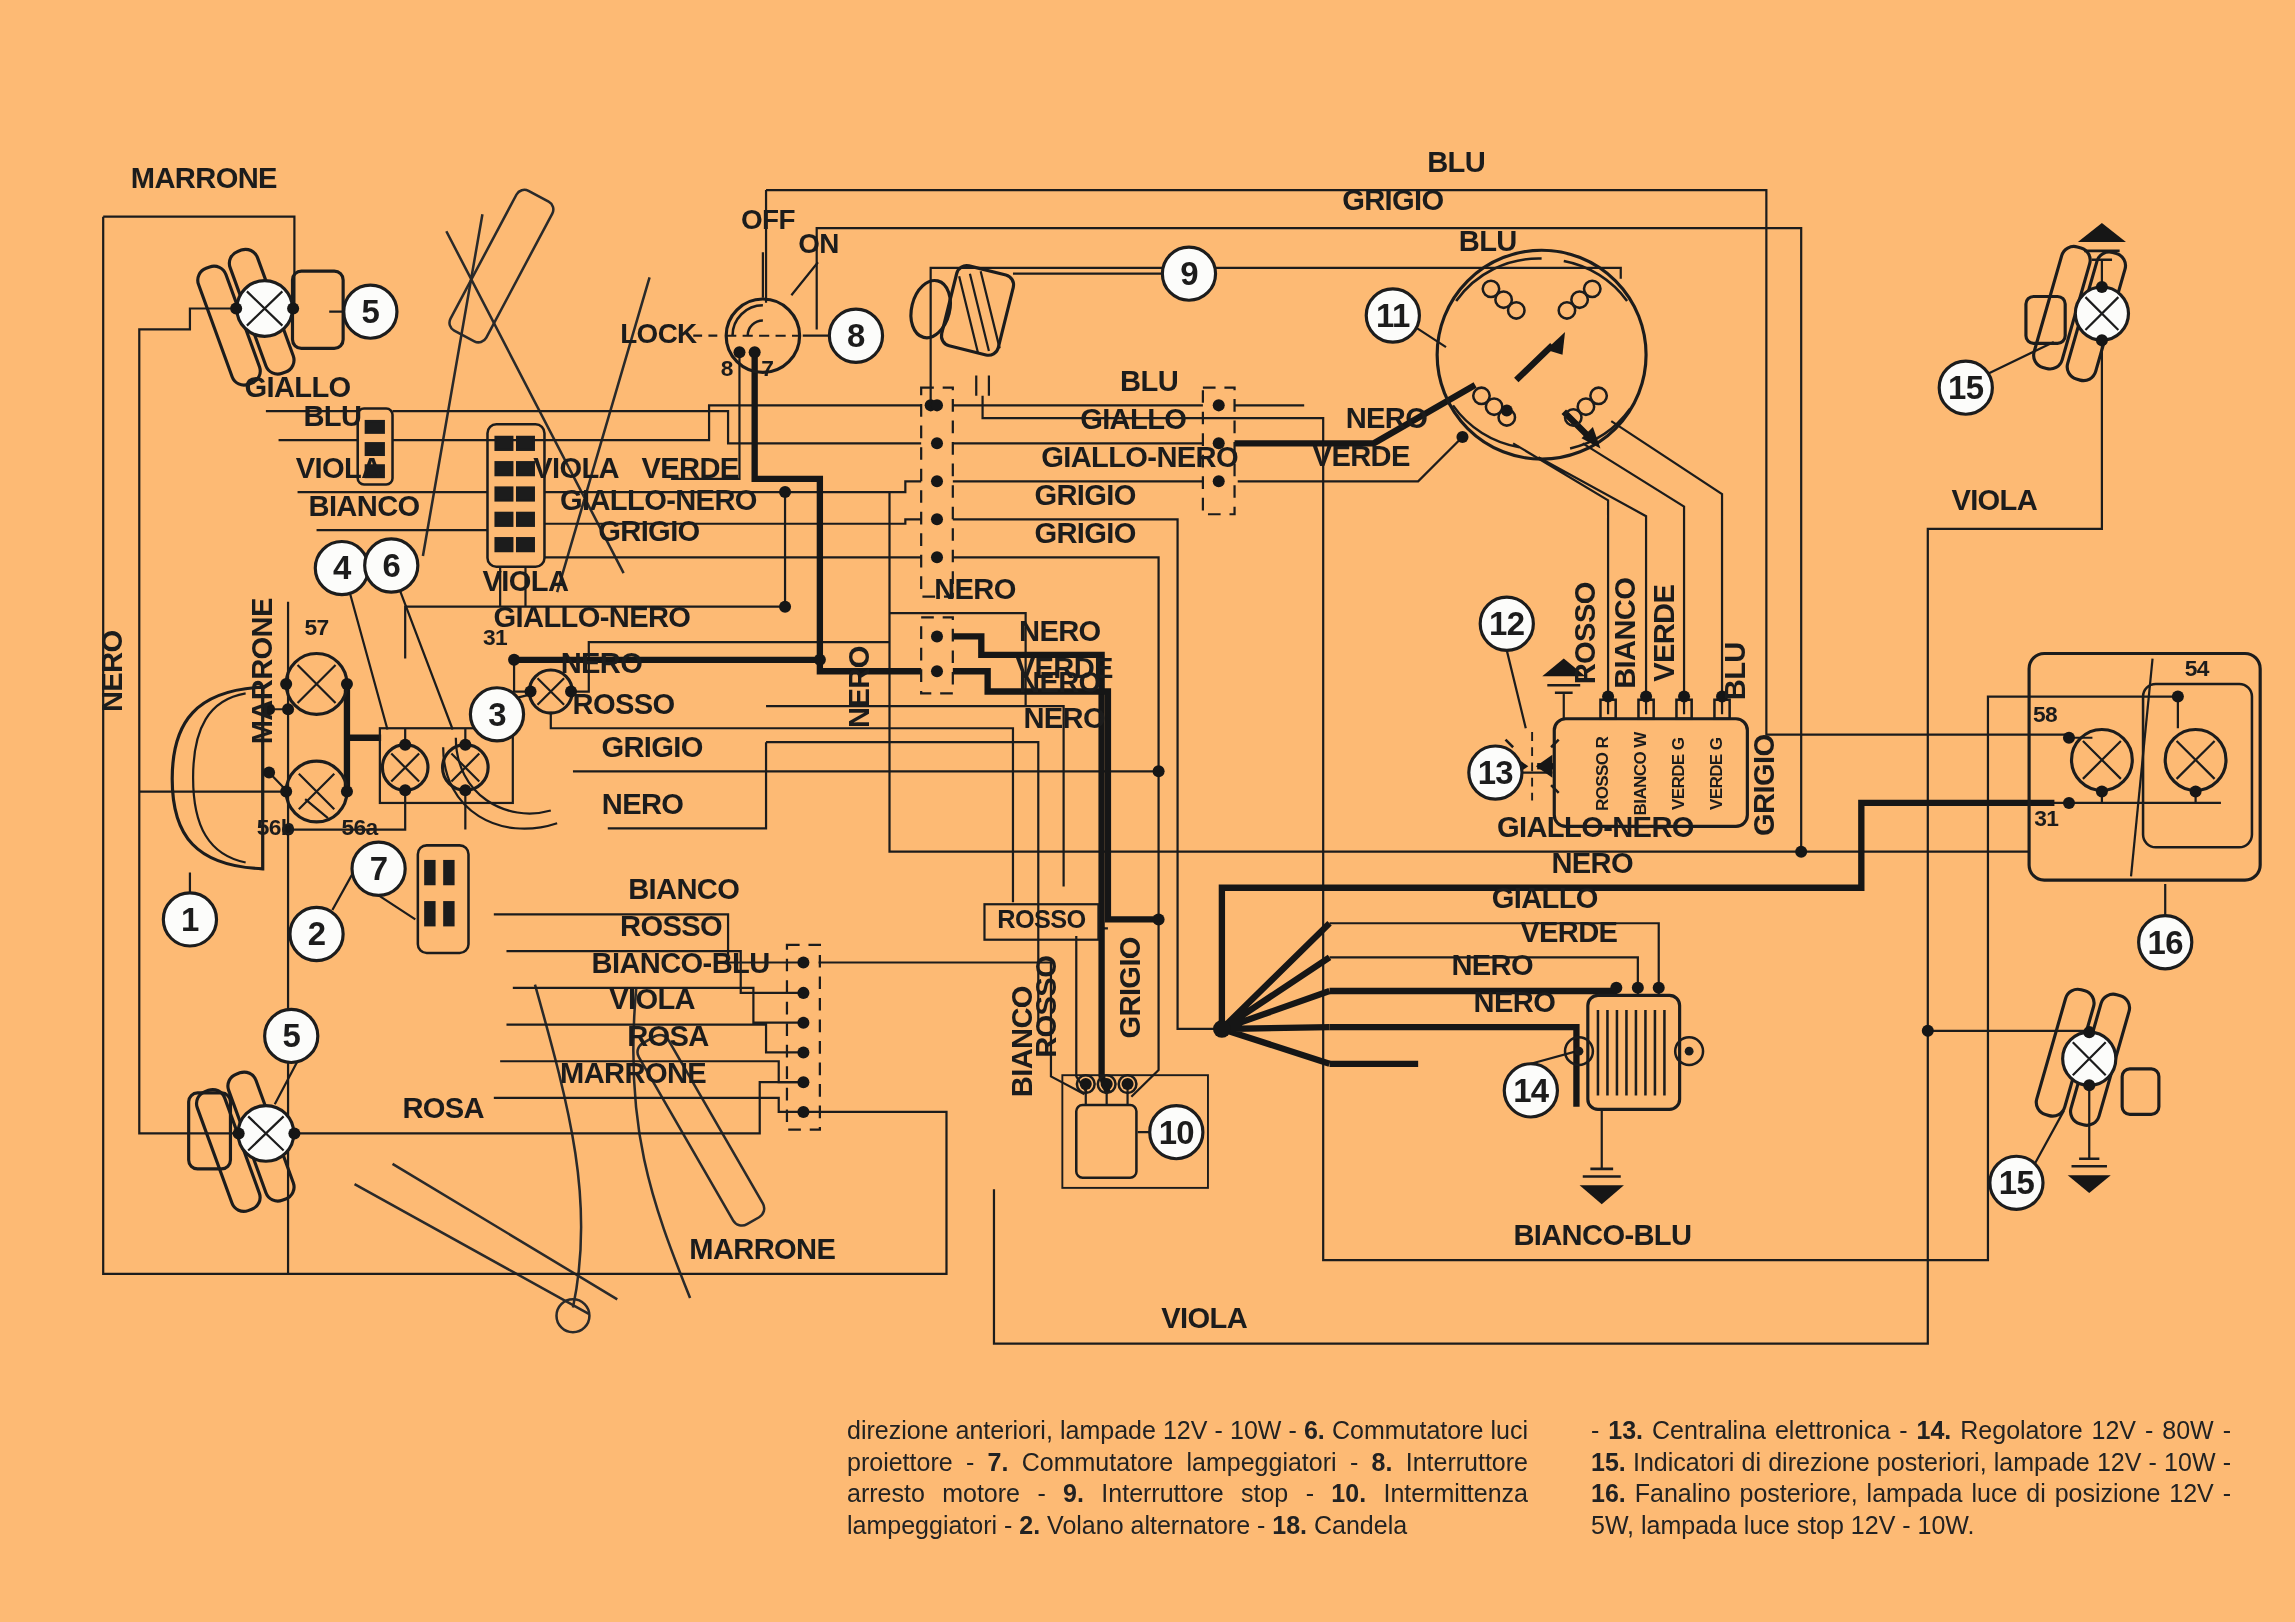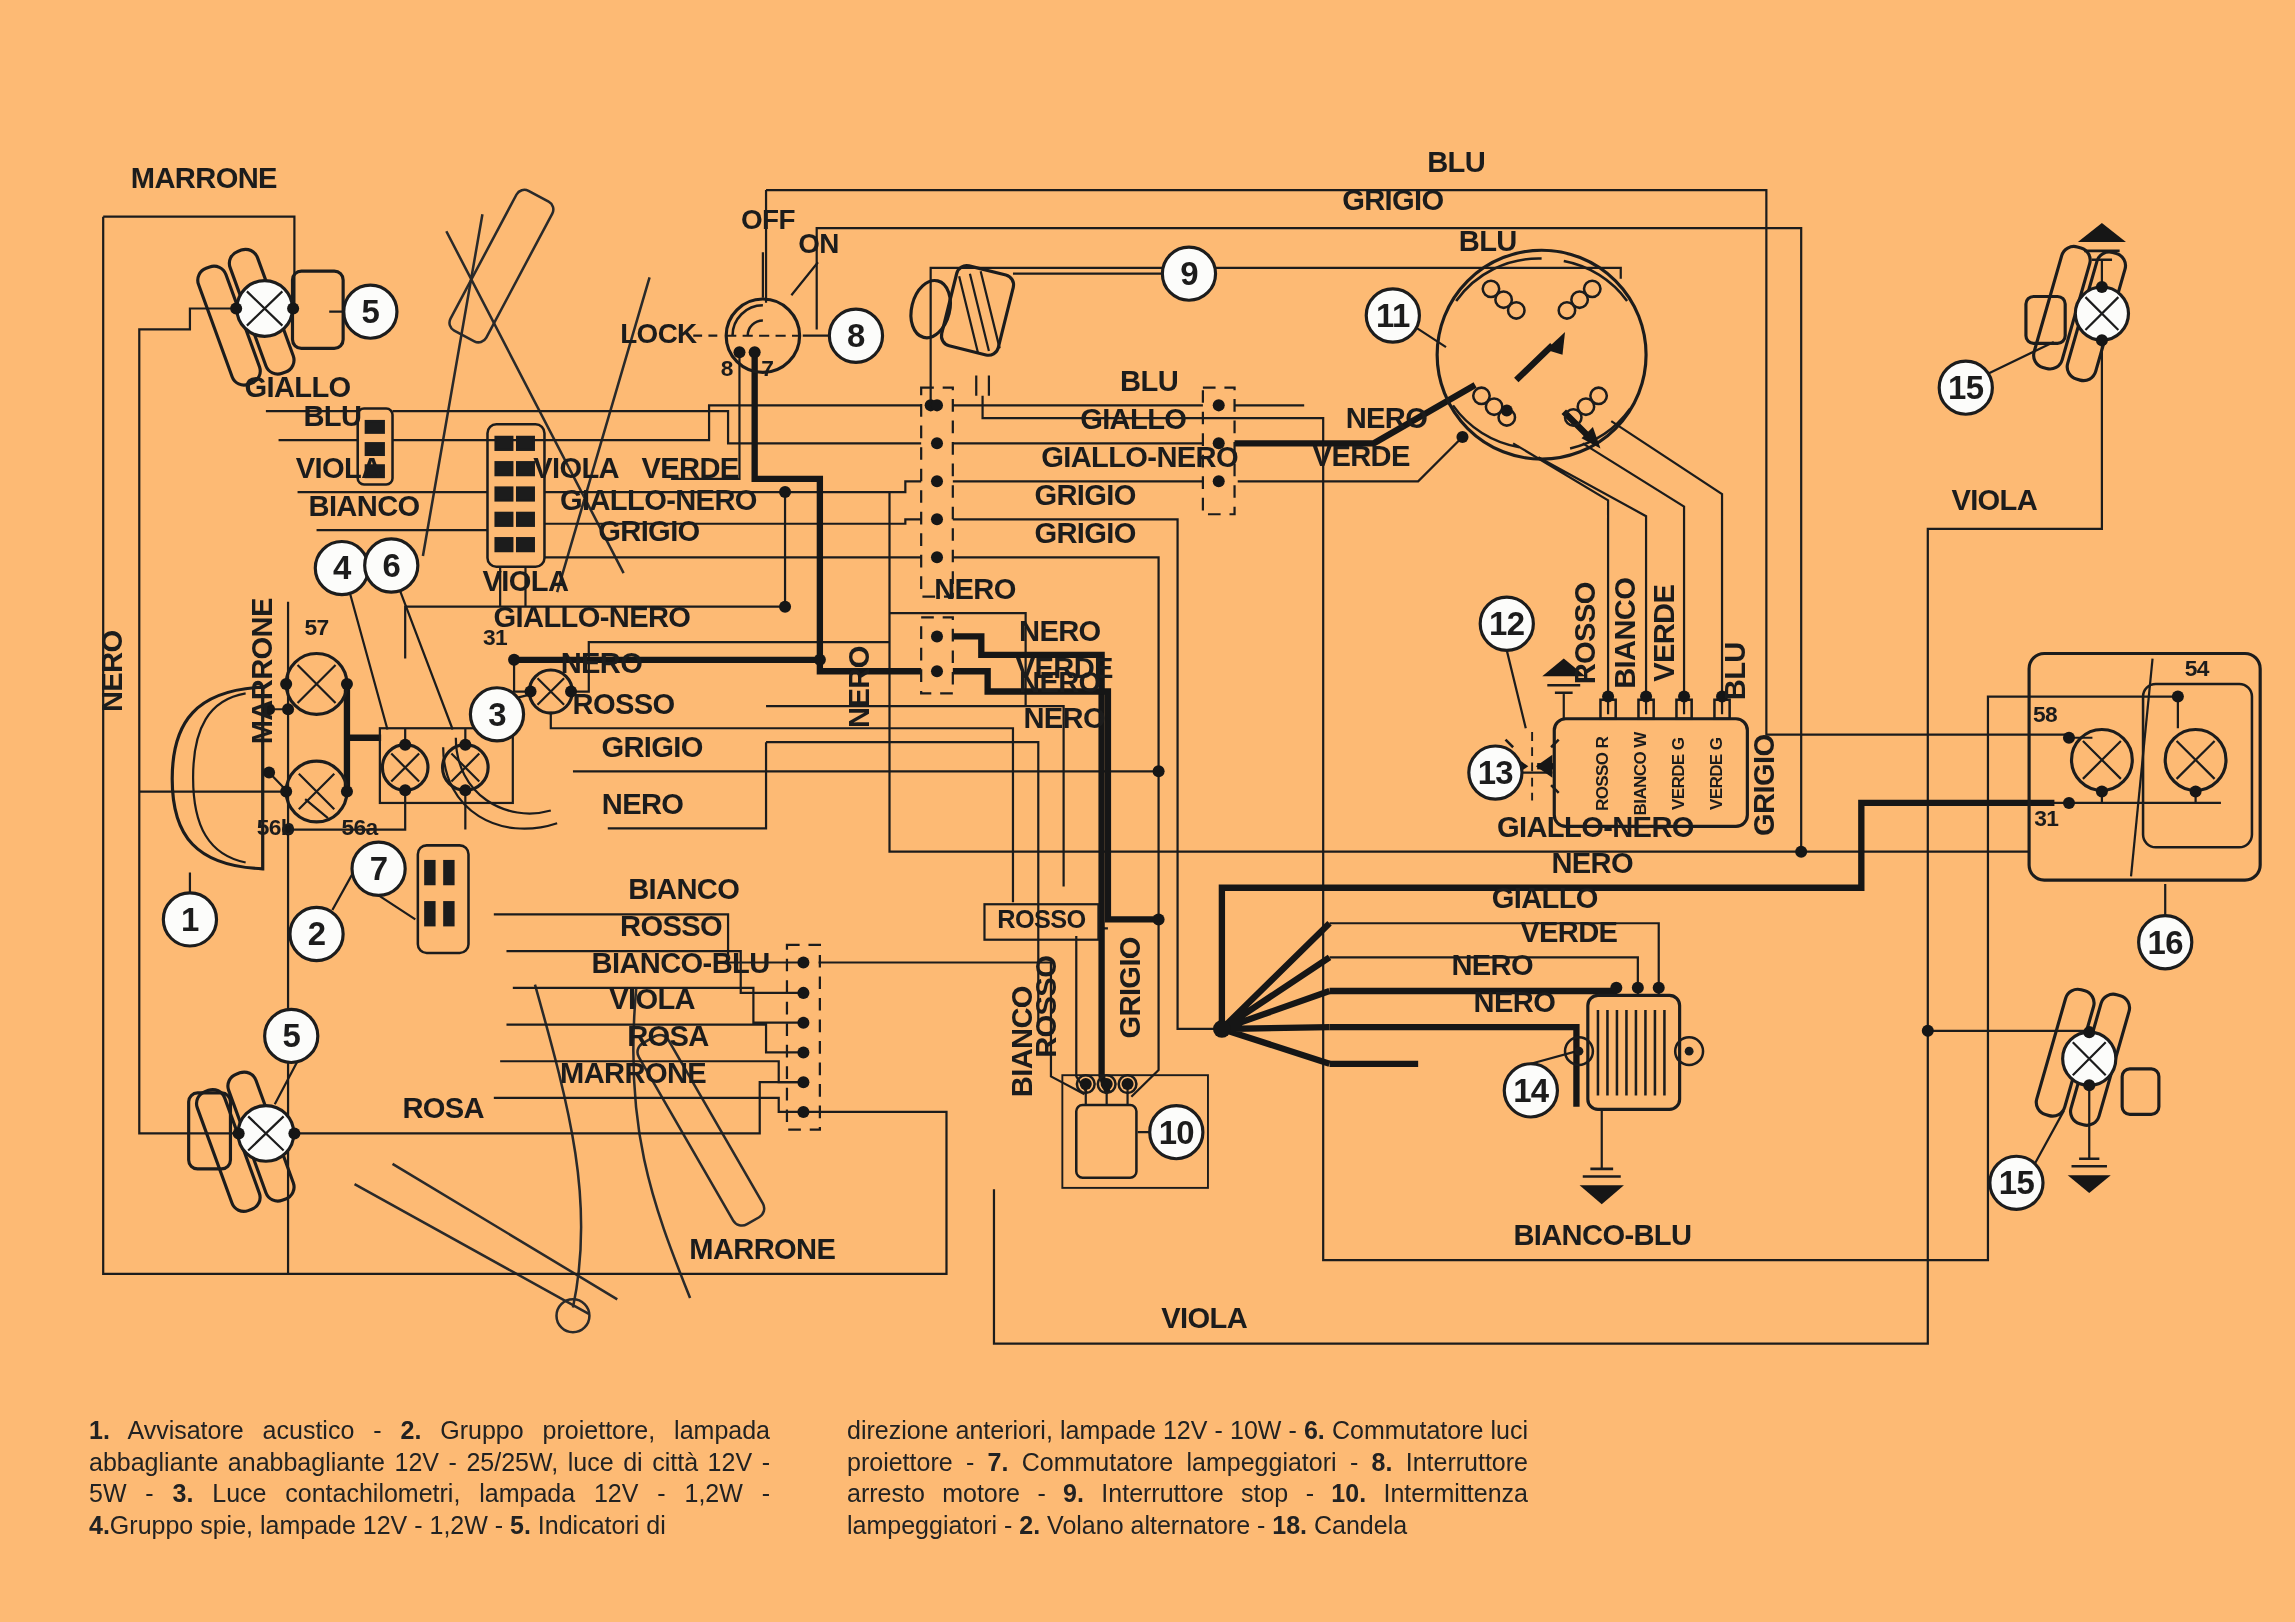--- a/index.html
+++ b/index.html
@@ -497,17 +497,17 @@
           <circle cx="3185" cy="1868" r="42" fill="#fcfcfa" stroke="#1c1c1c" stroke-width="5"></circle>
           <text x="3185" y="1886" font-size="52" text-anchor="middle" class="wire-label">15</text>
         </g>
         <g>
           <circle cx="3420" cy="1488" r="42" fill="#fcfcfa" stroke="#1c1c1c" stroke-width="5"></circle>
           <text x="3420" y="1506" font-size="52" text-anchor="middle" class="wire-label">16</text>
         </g>
       </g>
 </svg>
 
-<p class="caption" id="cap1"><b>1.</b> Avvisatore acustico - <b>2.</b> Gruppo proiettore, lampada abbagliante anabbagliante 12V - 25/25W, luce di città 12V - 5W - <b>3.</b> Luce contachilometri, lampada 12V - 1,2W - <b>4.</b>Gruppo spie, lampade 12V - 1,2W - <b>5.</b> Indicatori di</p>
 <p class="caption" id="cap2">direzione anteriori, lampade 12V - 10W - <b>6.</b> Commutatore luci proiettore - <b>7.</b> Commutatore lampeggiatori - <b>8.</b> Interruttore arresto motore - <b>9.</b> Interruttore stop - <b>10.</b> Intermittenza lampeggiatori - <b>2.</b> Volano alternatore - <b>18.</b> Candela</p>
+<p class="caption" id="cap3">- <b>13.</b> Centralina elettronica - <b>14.</b> Regolatore 12V - 80W - <b>15.</b> Indicatori di direzione posteriori, lampade 12V - 10W - <b>16.</b> Fanalino posteriore, lampada luce di posizione 12V - 5W, lampada luce stop 12V - 10W.</p>
 
 </div>
 
 
 </body></html>

